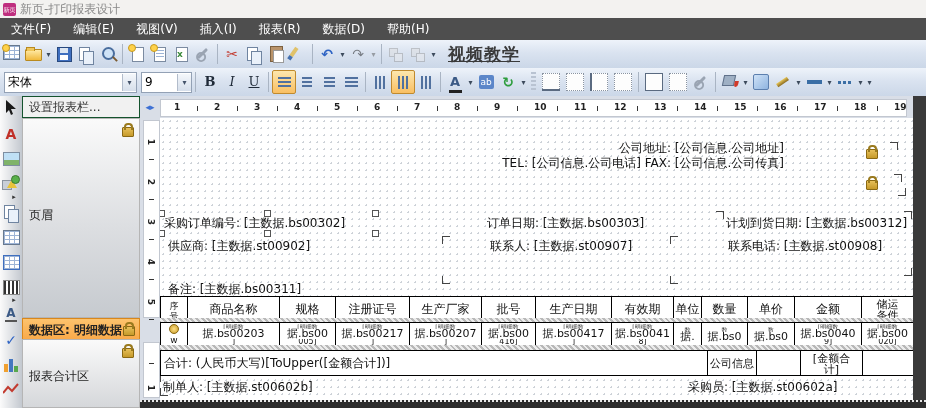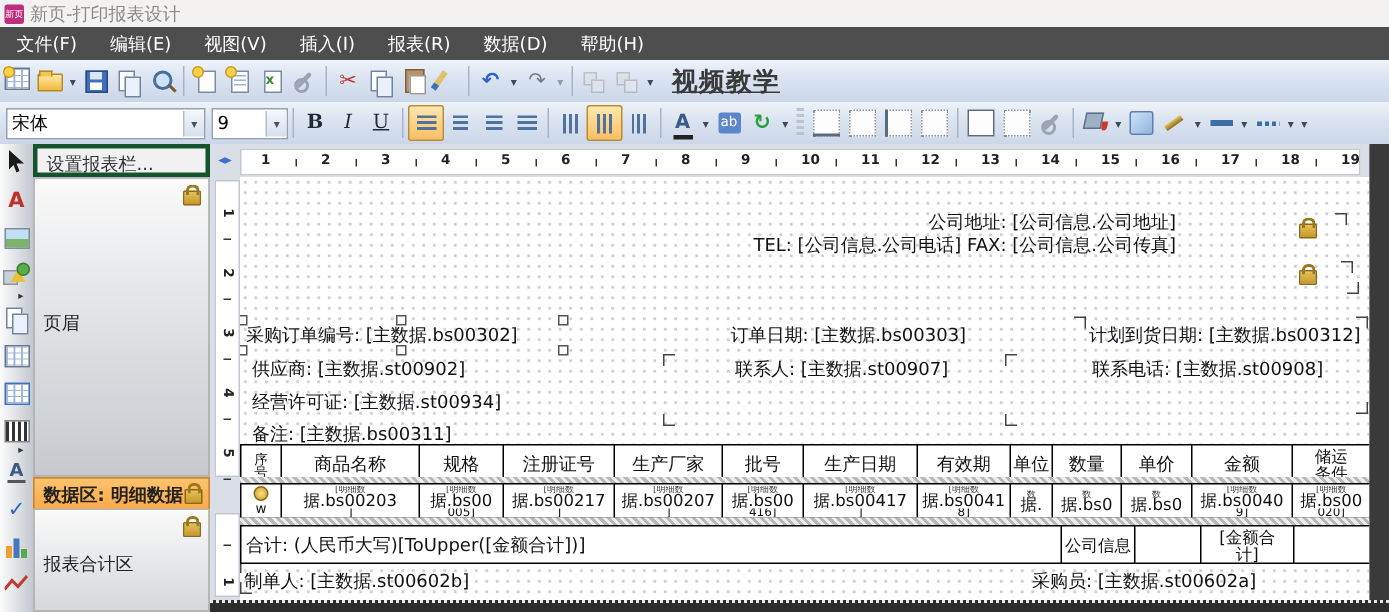--- a/index.html
+++ b/index.html
@@ -84,21 +84,21 @@
   .shapes .s3{position:absolute;right:0;top:0;width:7px;height:7px;border-radius:50%;background:#59b04a;border:1px solid #3c7a32}
   .gridic{width:15px;height:13px;margin:2px auto;background:#fff;border:1px solid #67798f;
           background-image:linear-gradient(#9db4d6 1px,transparent 1px),linear-gradient(90deg,#9db4d6 1px,transparent 1px);background-size:5px 4px}
   .barcode{width:15px;height:13px;margin:2px auto;background:repeating-linear-gradient(90deg,#333 0 2px,#fff 2px 4px);border:1px solid #888}
   .Aund{font-size:12px;font-weight:bold;color:#3b5a86;border-bottom:2px solid #555;width:12px;margin:0 auto;line-height:14px}
   .check{color:#2f64c4;font-weight:bold;font-size:14px;line-height:18px}
   .chart{display:flex;align-items:flex-end;height:14px;width:14px;margin:2px auto;gap:1px}
   .chart i{display:block;width:4px}
   .zig{width:16px;height:12px;margin:2px auto}
   
-  .panel-h{left:22px;top:96px;width:118px;height:22px;background:#f1f1f1;border:3px solid #14532d;
+  .panel-h{left:22px;top:96px;width:118px;height:22px;background:#f1f1f1;border:1px solid #14532d;
            box-sizing:border-box;line-height:20px;padding-left:6px;color:#333}
   .band{left:22px;width:118px;box-sizing:border-box;border:1px solid #b5b5b5}
   .band1{top:118px;height:200px;background:linear-gradient(#fafafa,#dcdee1 55%,#c6cacf)}
   .band2{top:318px;height:34px;background:linear-gradient(#fdc36d,#f79b35);border:1px solid #d8871c;
          font-weight:bold;color:#222}
   .band3{top:339px;height:69px;background:linear-gradient(#fafafa,#d5d7da)}
   .bandlabel{position:absolute;left:6px;font-size:12px;color:#222}
   .lock{position:absolute;width:10px;height:8px;background:linear-gradient(#e7c05a,#c69a2a);border:1px solid #8a6914;border-radius:1px}
   .lock:before{content:"";position:absolute;top:-5px;left:1px;width:5px;height:5px;border:2px solid #9a7a1e;border-bottom:none;border-radius:4px 4px 0 0}
   
@@ -456,21 +456,20 @@
   <div class="hdl" style="left:-2px;top:112px"></div>
   <div class="hdl" style="left:104px;top:112px"></div>
   <div class="hdl" style="left:212px;top:112px"></div>
 
   <div class="ct" style="left:4px;top:97px">采购订单编号: [主数据.bs00302]</div>
   <div class="ct" style="left:327px;top:97px">订单日期: [主数据.bs00303]</div>
   <div class="ct" style="left:566px;top:97px">计划到货日期: [主数据.bs00312]</div>
   <div class="ct" style="left:8px;top:120px">供应商: [主数据.st00902]</div>
   <div class="ct" style="left:330px;top:120px">联系人: [主数据.st00907]</div>
   <div class="ct" style="left:568px;top:120px">联系电话: [主数据.st00908]</div>
-  <div class="ct" style="left:8px;top:142px">经营许可证: [主数据.st00934]</div>
   <div class="ct" style="left:8px;top:163px">备注: [主数据.bs00311]</div>
 
   <table class="rt" style="top:178px">
     <colgroup>
         <col style="width:27px">
         <col style="width:92px">
         <col style="width:56px">
         <col style="width:74px">
         <col style="width:72px">
         <col style="width:54px">

